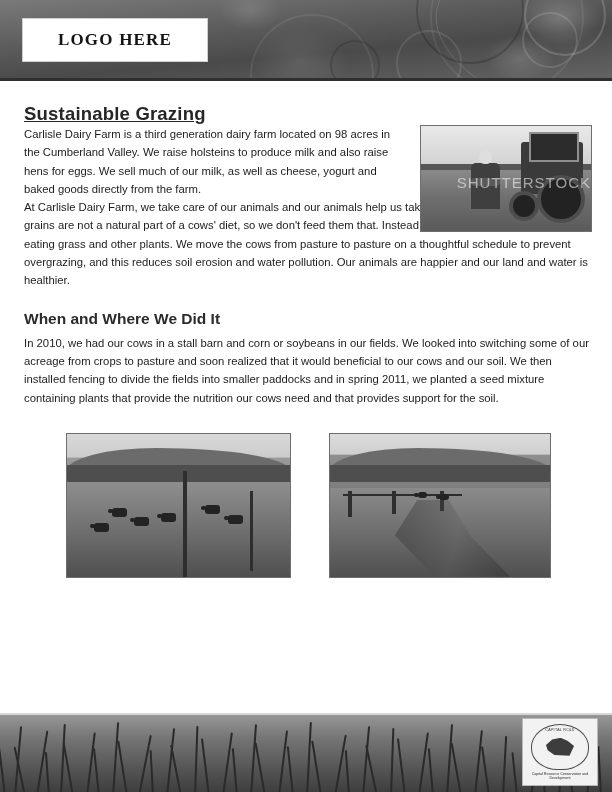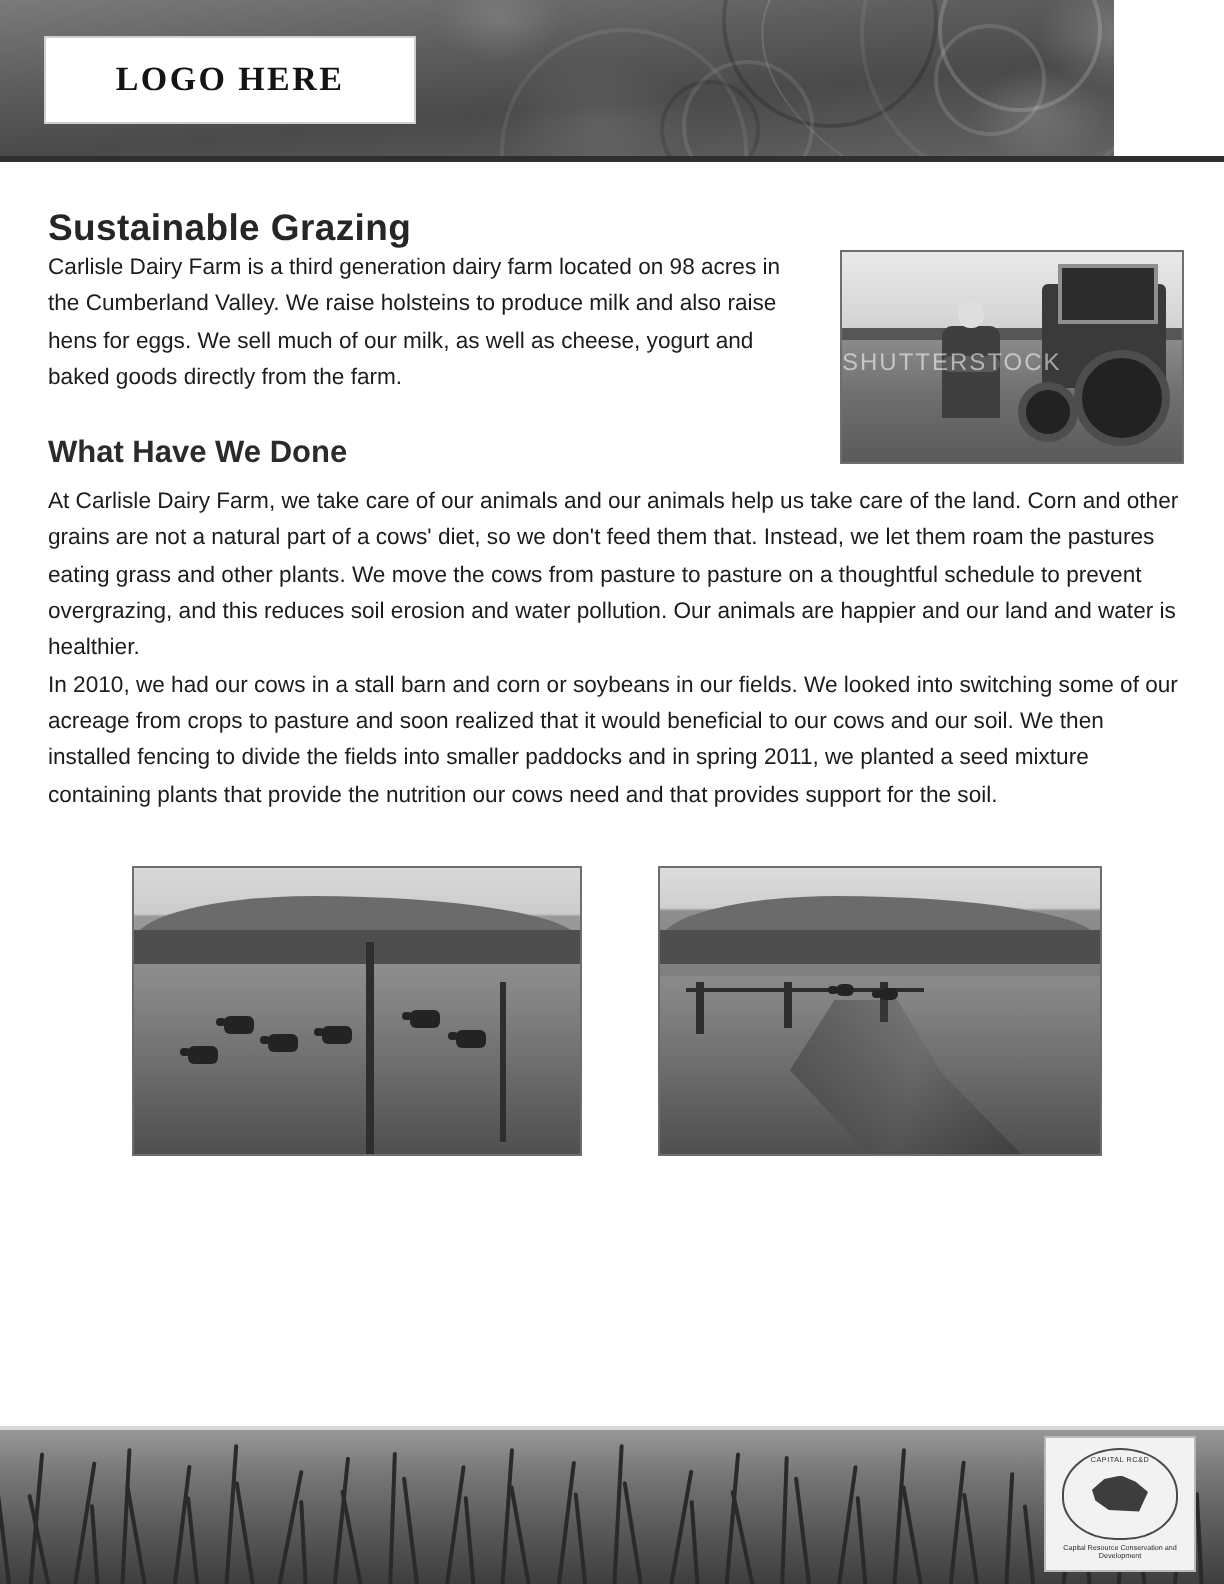--- a/index.html
+++ b/index.html
@@ -13,21 +13,21 @@
     font-family: "Liberation Sans", sans-serif;
     color: #1a1a1a;
     overflow: hidden;
     position: relative;
   }
 
   
   .header {
     position: absolute;
     left: 0; top: 0;
-    width: 557px; height: 78px;
+    width: 612px; height: 78px;
     background:
       radial-gradient(ellipse 60px 40px at 560px 18px, rgba(255,255,255,0.22), rgba(255,255,255,0) 70%),
       radial-gradient(ellipse 50px 34px at 520px 58px, rgba(255,255,255,0.15), rgba(255,255,255,0) 70%),
       radial-gradient(ellipse 70px 46px at 300px 62px, rgba(255,255,255,0.10), rgba(255,255,255,0) 70%),
       radial-gradient(ellipse 44px 30px at 250px 10px, rgba(255,255,255,0.12), rgba(255,255,255,0) 70%),
       linear-gradient(175deg, #7a7a7a 0%, #5d5d5d 35%, #4a4a4a 62%, #636363 100%);
     overflow: hidden;
   }
   .header .swirl {
     position: absolute;
@@ -80,20 +80,21 @@
     position: absolute;
     left: 0; top: 81px;
     width: 612px;
   }
   .page-title {
     margin: 22px 0 0 24px;
     font-size: 18.5px;
     font-weight: 700;
     color: #262626;
     letter-spacing: 0.2px;
+    text-decoration: underline;
   }
 
   .section {
     margin: 0 0 0 0;
     padding: 0 20px 0 24px;
   }
   .section-heading {
     font-size: 15.5px;
     font-weight: 700;
     color: #2b2b2b;
@@ -180,22 +181,22 @@
     position: absolute;
     left: 50px; top: 52px;
     width: 29px; height: 8px;
     background: #5a5a5a;
     border-radius: 4px;
   }
   .watermark {
     position: absolute;
     left: 0; right: 0;
     top: 46%;
-    text-align: left;
-    font-size: 12px;
+    text-align: right;
+    font-size: 15px;
     letter-spacing: 1px;
     color: rgba(255,255,255,0.55);
     font-family: "Liberation Sans", sans-serif;
   }
 
   
   .bottom-photos {
     position: relative;
     margin-top: 26px;
     height: 150px;
@@ -357,25 +358,25 @@
       <div class="tr-wheel big"></div>
       <div class="tr-wheel small"></div>
       <div class="tr-person-body"></div>
       <div class="tr-person-arm"></div>
       <div class="tr-person-head"></div>
       <div class="watermark">SHUTTERSTOCK</div>
     </div>
   </div>
 
   <div class="section">
-    <h2 class="section-heading">What Have We Done</h2>
     <p class="section-body">At Carlisle Dairy Farm, we take care of our animals and our animals help us take care of the land.  Corn and other grains are not a natural part of a cows' diet, so we don't feed them that.  Instead, we let them roam the pastures eating grass and other plants.  We move the cows from pasture to pasture on a thoughtful schedule to prevent overgrazing, and this reduces soil erosion and water pollution.  Our animals are happier and our land and water is healthier.</p>
   </div>
 
   <div class="section">
+    <h2 class="section-heading">When and Where We Did It</h2>
     <p class="section-body">In 2010, we had our cows in a stall barn and corn or soybeans in our fields.  We looked into  switching some of our acreage from crops to pasture and soon realized that it would beneficial to our cows and our soil.  We then installed fencing to divide the fields into smaller paddocks and in spring 2011, we planted a seed mixture containing plants that provide the nutrition our cows need and that provides support for the soil.</p>
   </div>
 
   <div class="bottom-photos">
 
     <div class="photo photo-cows">
       <div class="pc-hill"></div>
       <div class="pc-treeline"></div>
       <div class="pc-grass"></div>
       <div class="pc-post" style="left:52%; top:26%; height:74%;"></div>

